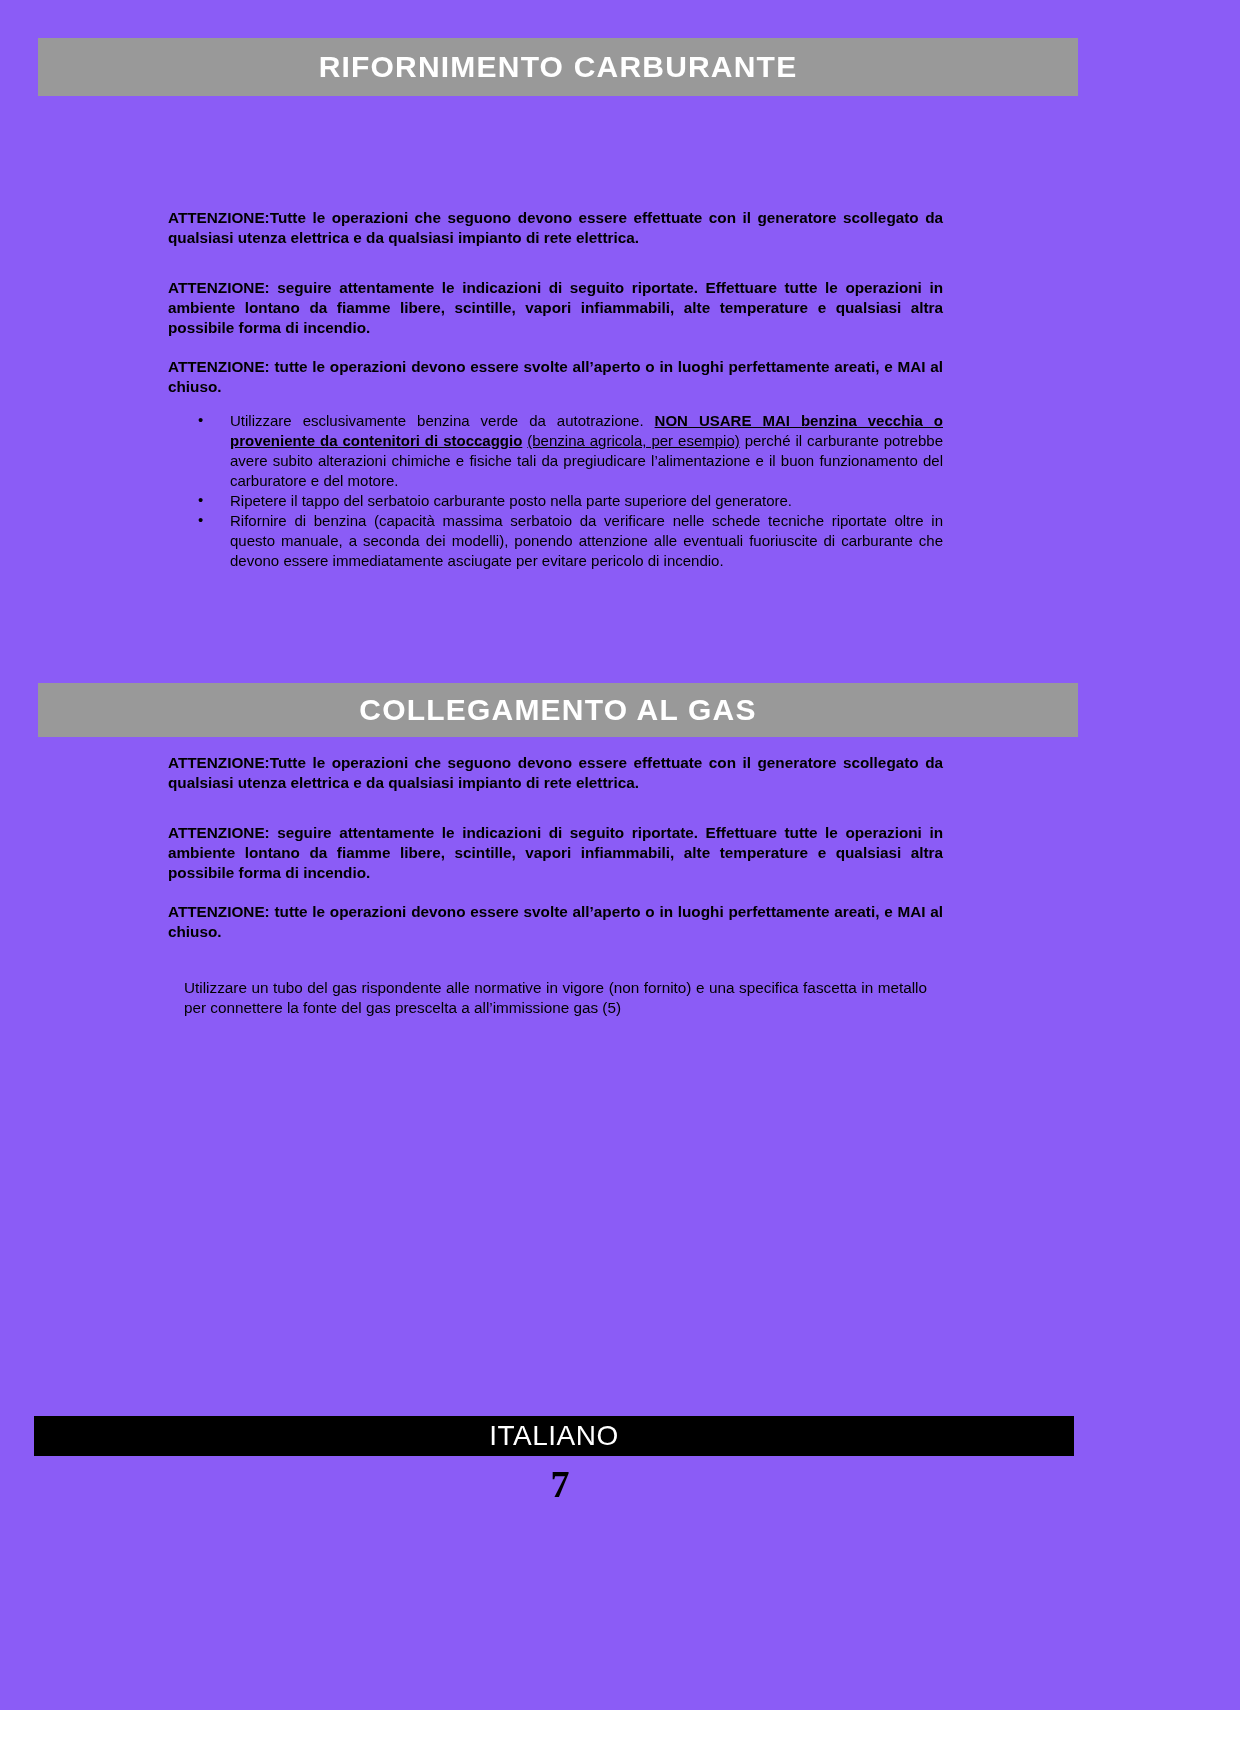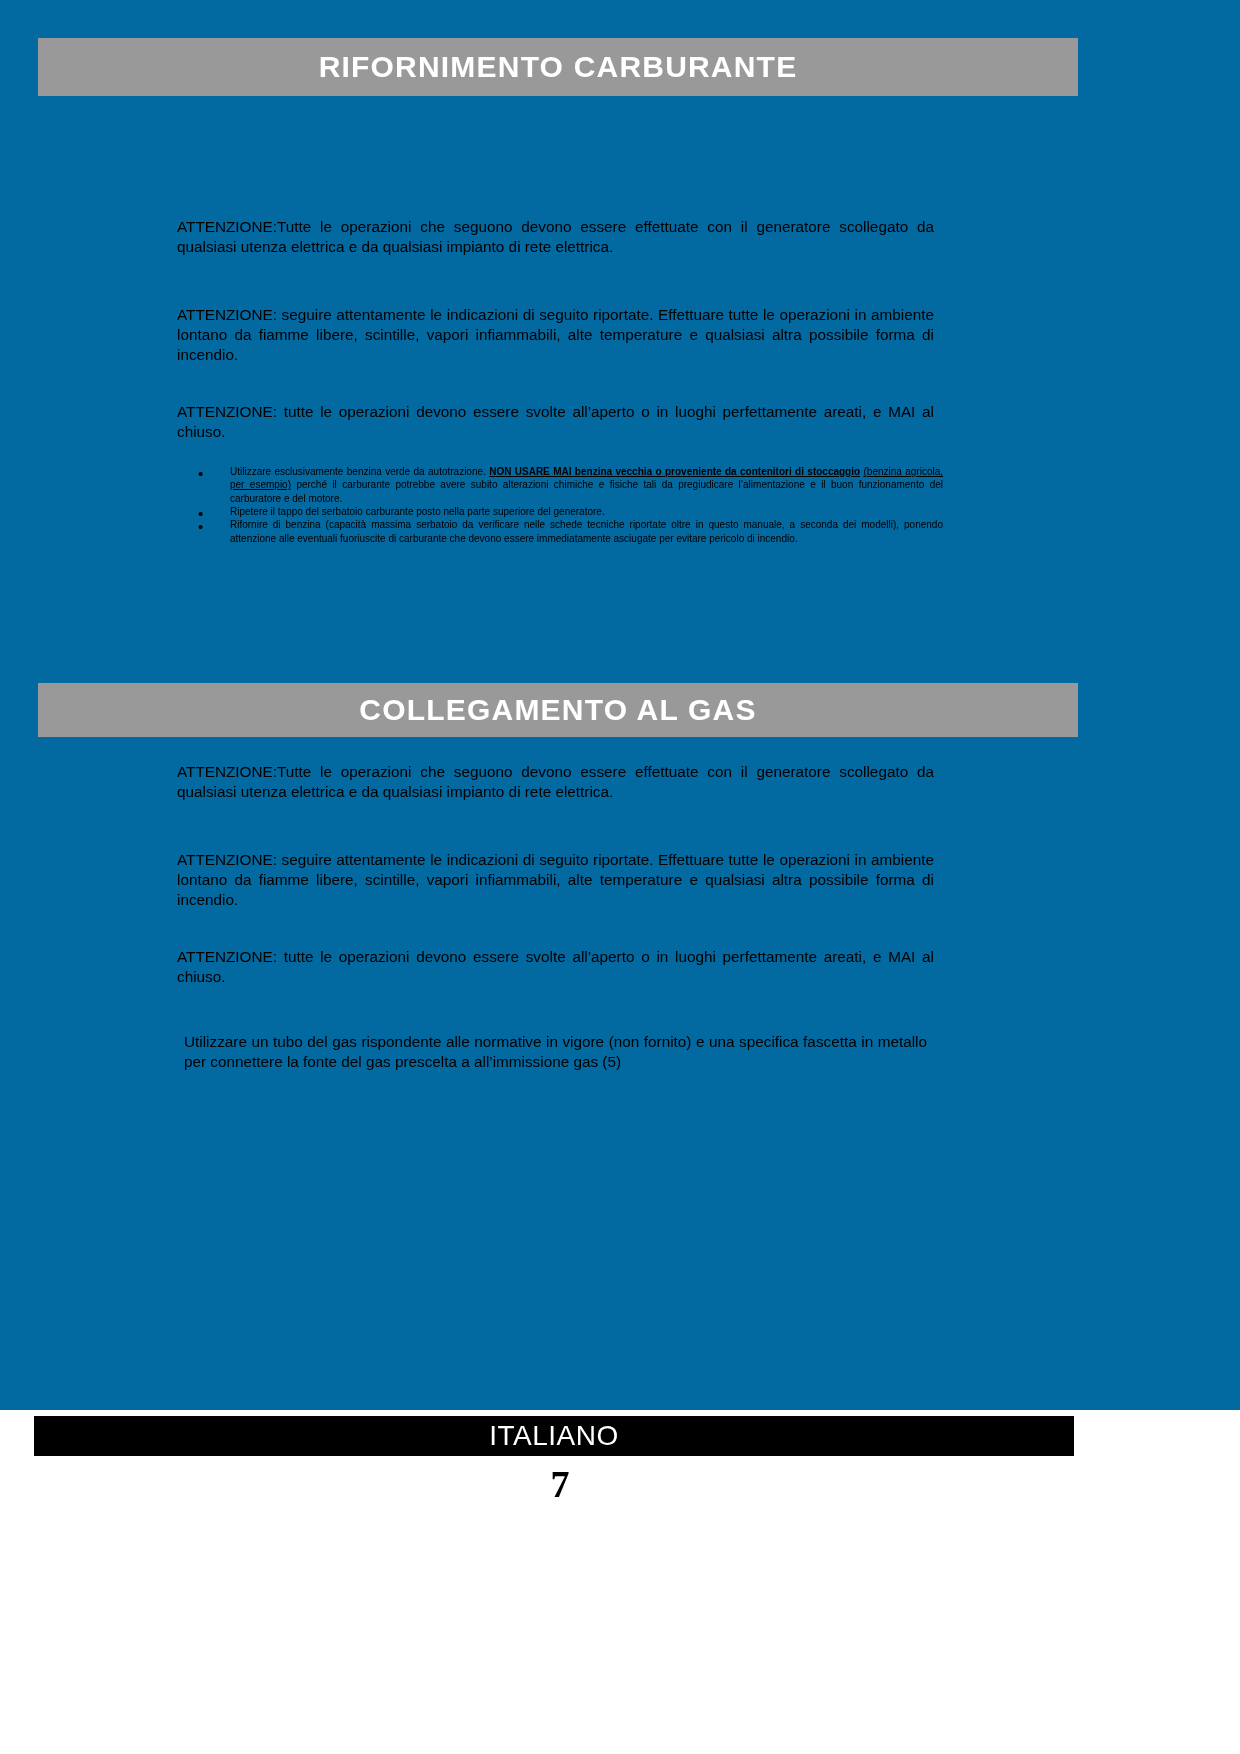--- a/index.html
+++ b/index.html
@@ -12,22 +12,22 @@
     height: 1754px;
     position: relative;
     font-family: "Liberation Sans", sans-serif;
     color: #000000;
     overflow: hidden;
   }
   .page {
     position: absolute;
     left: 0; top: 0;
     width: 1240px;
-    height: 1410px;
-    background: #0369a1;
+    height: 1710px;
+    background: #8b5cf6;
   }
   
   .banner {
     position: absolute;
     left: 38px;
     width: 1040px;
     background: #999999;
     color: #ffffff;
     text-align: center;
     font-weight: bold;
@@ -46,22 +46,22 @@
     height: 54px;
     font-size: 30px;
   }
   
   .content {
     position: absolute;
     left: 168px;
     width: 775px;
   }
   p.warn {
-    margin: 9px;
-    font-weight: normal;
+    margin: 0;
+    font-weight: bold;
     font-size: 15.3px;
     line-height: 1.30;
     text-align: justify;
     text-justify: inter-word;
   }
   p.body {
     margin: 16px;
     font-size: 15.3px;
     line-height: 1.32;
     text-align: justify;
@@ -72,21 +72,21 @@
 
   
   ul.bullets {
     margin: 0;
     padding: 0;
     list-style: none;
   }
   ul.bullets > li {
     position: relative;
     padding-left: 62px;
-    font-size: 10px;
+    font-size: 15px;
     line-height: 1.33;
     text-align: justify;
     margin-bottom: 0px;
   }
   ul.bullets > li::before {
     content: "\2022";
     position: absolute;
     left: 30px;
     top: -1px;
     font-size: 15px;

